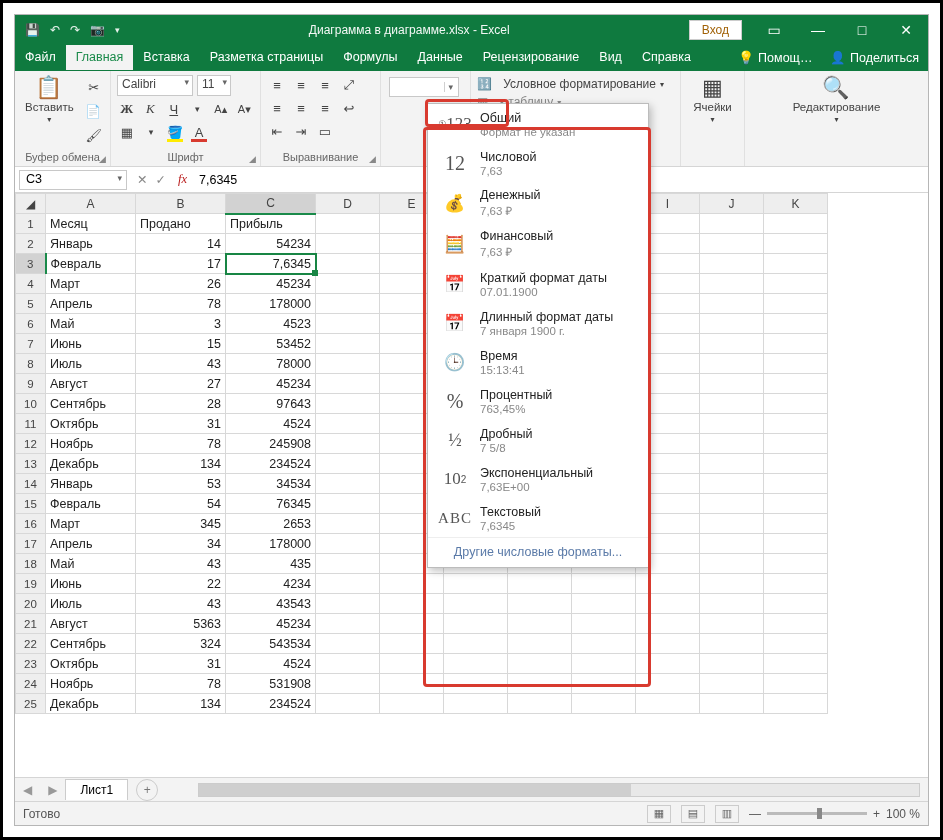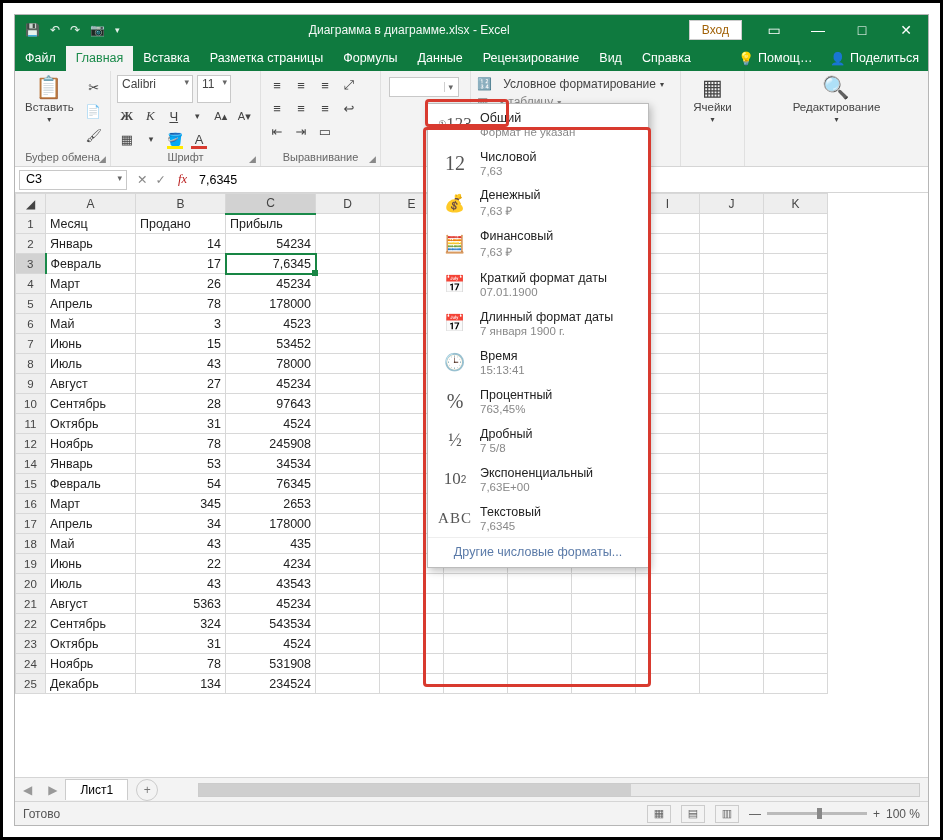--- a/index.html
+++ b/index.html
@@ -10,36 +10,36 @@
   
   .titlebar { height: 30px; background: #0f7a3f; display: flex; align-items: center; color: #fff; font-size: 12px; }
   .titlebar .qat { display: flex; gap: 10px; padding: 0 10px; align-items: center; }
   .titlebar .qat span { opacity: .9; }
   .titlebar .title { flex: 1; text-align: center; font-size: 12px; opacity: .95; }
   .titlebar .login { background: #fff; color: #a16207; padding: 2px 12px; font-size: 12px; border: 1px solid #ccc; }
   .titlebar .winbtns { display: flex; }
   .titlebar .winbtns div { width: 44px; text-align: center; font-size: 14px; }
 
   
-  .tabs { height: 26px; background: #0f7a3f; display: flex; align-items: center; font-size: 12.5px; color: #fff; }
+  .tabs { height: 26px; background: #0f7a3f; display: flex; align-items: flex-start; font-size: 12.5px; color: #fff; }
   .tabs .tab { padding: 5px 10px 6px; cursor: pointer; }
   .tabs .tab.active { background: #f3f3f3; color: #1a8a4a; }
   .tabs .spacer { flex: 1; }
   .tabs .rtab { padding: 5px 9px; display: flex; align-items: center; gap: 4px; }
   .tabs .rtab .bulb { font-size: 13px; }
 
   
   .ribbon { background: #f3f3f3; border-bottom: 1px solid #d5d5d5; height: 96px; display: flex; font-size: 12px; color: #444; position: relative; }
   .group { border-right: 1px solid #e0e0e0; padding: 4px 6px 2px; display: flex; flex-direction: column; justify-content: space-between; }
   .group .glabel { text-align: center; font-size: 11px; color: #666; padding-bottom: 1px; position: relative; }
   .group .glabel .launcher { position: absolute; right: -2px; bottom: 0; font-size: 9px; color: #888; }
   .btnbig { display: flex; flex-direction: column; align-items: center; gap: 2px; padding: 2px 4px; }
   .btnbig .ic { font-size: 22px; line-height: 1; }
   .row { display: flex; gap: 4px; align-items: center; }
-  .combo { border: 1px solid #c8c8c8; background: #fff; height: 28px; font-size: 12px; padding: 1px 16px 1px 4px; position: relative; }
+  .combo { border: 1px solid #c8c8c8; background: #fff; height: 21px; font-size: 12px; padding: 1px 16px 1px 4px; position: relative; }
   .combo:after { content: "▾"; position: absolute; right: 3px; top: 1px; font-size: 9px; color: #666; }
   .smallbtn { width: 20px; height: 20px; display: inline-flex; align-items: center; justify-content: center; font-size: 13px; color: #444; }
   .smallbtn.b { font-weight: bold; font-family: Georgia, serif; }
 
   
   .numfmtbtn { width: 70px; height: 20px; border: 1px solid #c8c8c8; background: #fff; display: flex; align-items: center; justify-content: flex-end; padding-right: 2px; margin: 2px 0 0 2px; }
   .numfmtbtn:after { content: "▾"; font-size: 9px; color: #666; padding: 0 3px; border-left: 1px solid #d0d0d0; }
 
   
   .fbar { height: 26px; border-bottom: 1px solid #d5d5d5; display: flex; align-items: center; font-size: 12.5px; }
@@ -429,20 +429,34 @@
               <td class="empty"></td>
               <td class="empty"></td>
               <td class="empty"></td>
               <td class="empty"></td>
               <td class="empty"></td>
               <td class="empty"></td>
               <td class="empty"></td>
               <td class="empty"></td>
             </tr>
             <tr>
+              <th>13</th>
+              <td class="colA">Декабрь</td>
+              <td class="num">134</td>
+              <td class="num">234524</td>
+              <td class="empty"></td>
+              <td class="empty"></td>
+              <td class="empty"></td>
+              <td class="empty"></td>
+              <td class="empty"></td>
+              <td class="empty"></td>
+              <td class="empty"></td>
+              <td class="empty"></td>
+            </tr>
+            <tr>
               <th>14</th>
               <td class="colA">Январь</td>
               <td class="num">53</td>
               <td class="num">34534</td>
               <td class="empty"></td>
               <td class="empty"></td>
               <td class="empty"></td>
               <td class="empty"></td>
               <td class="empty"></td>
               <td class="empty"></td>

